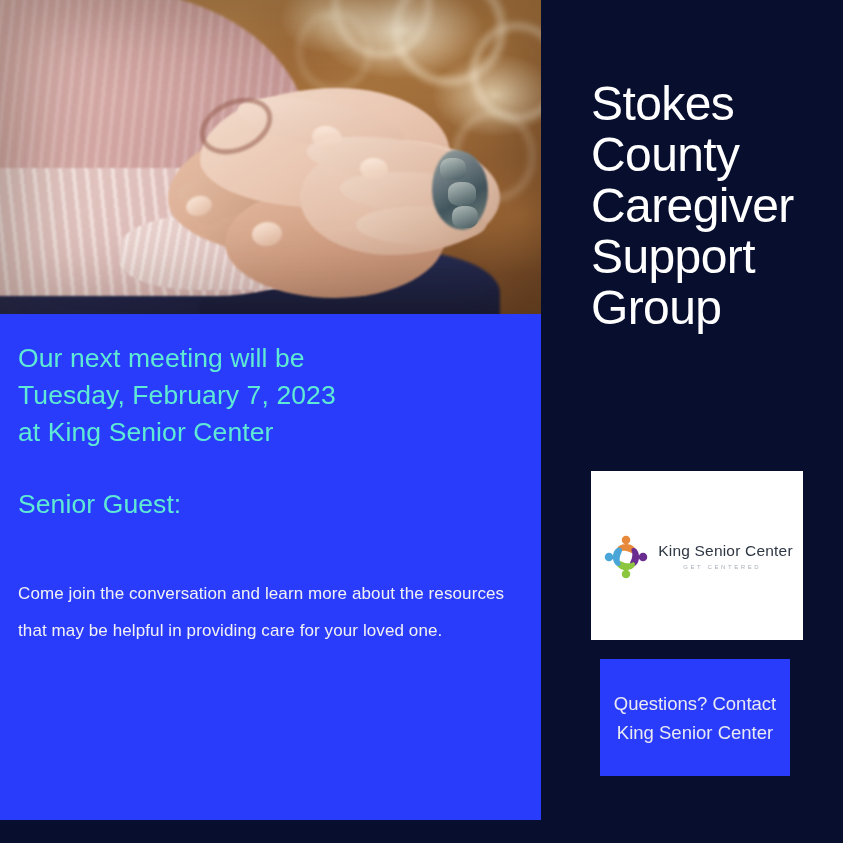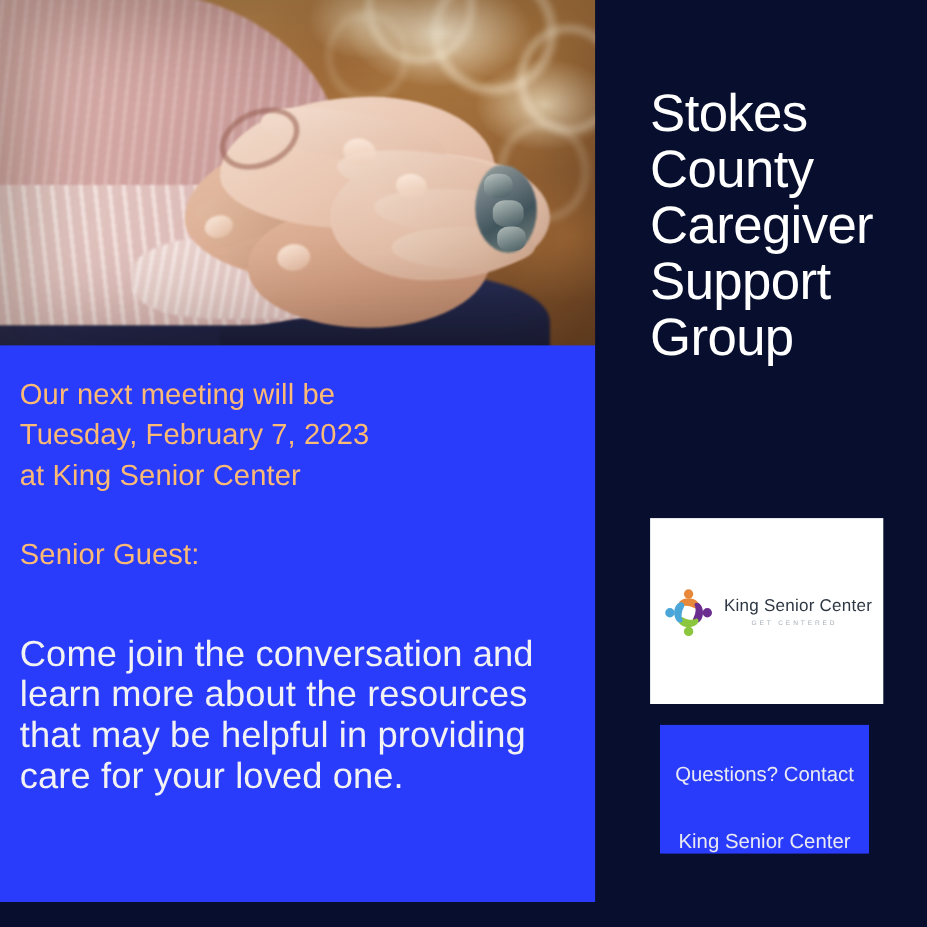--- a/index.html
+++ b/index.html
@@ -152,29 +152,29 @@
     position: absolute;
     left: 0;
     top: 314px;
     width: 541px;
     height: 506px;
     background: #2a3cfb;
     box-sizing: border-box;
     padding: 26px 18px 0 18px;
   }
   .body-line {
-    color: #fdba74;
+    color: #5eead4;
     font-size: 26.5px;
     line-height: 37px;
     letter-spacing: .1px;
     white-space: pre;
   }
   .para {
     color: #f2f2f4;
-    font-size: 33px;
+    font-size: 17px;
     line-height: 37px;
     letter-spacing: .1px;
   }
   .gap-sm { height: 35px; }
   .gap-md { height: 52px; }
 
   
   #title {
     position: absolute;
     left: 591px;
@@ -234,21 +234,20 @@
     display: flex;
     flex-direction: column;
     align-items: center;
     justify-content: center;
   }
   #contact-box .cline {
     color: #e9eaf2;
     font-size: 18.5px;
     line-height: 29px;
     white-space: nowrap;
-    margin-top: 32px;
   }
 </style>
 </head>
 <body>
 
 <div id="poster">
 
   <div id="photo">
     <div class="ph ph-uphol"></div>
 

